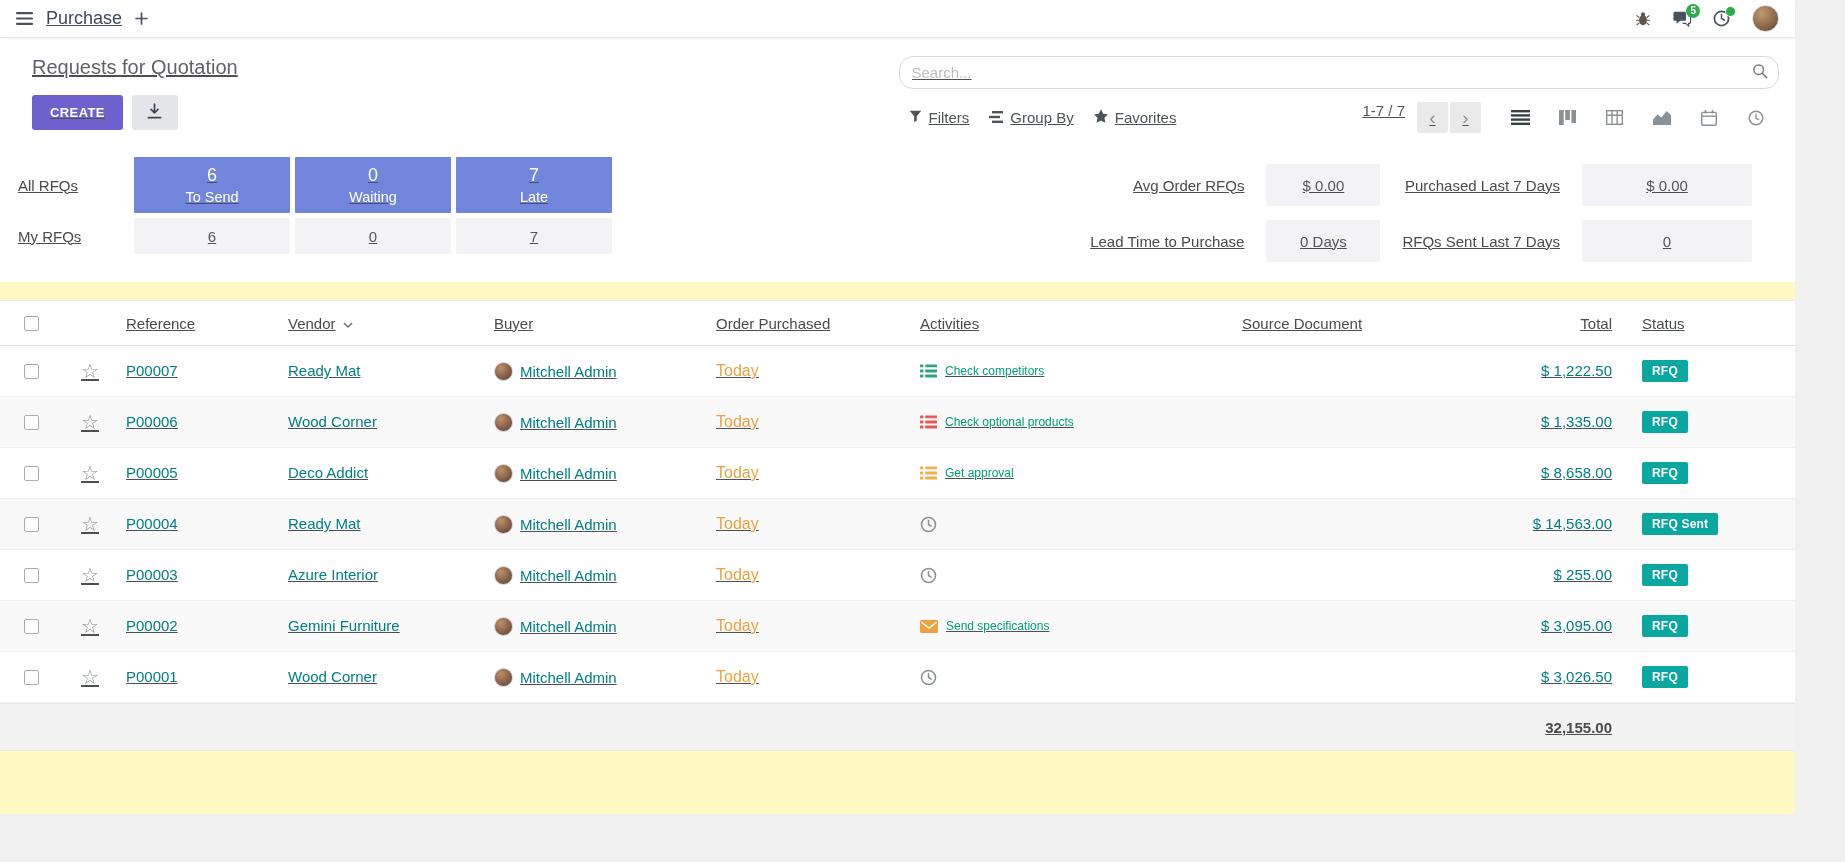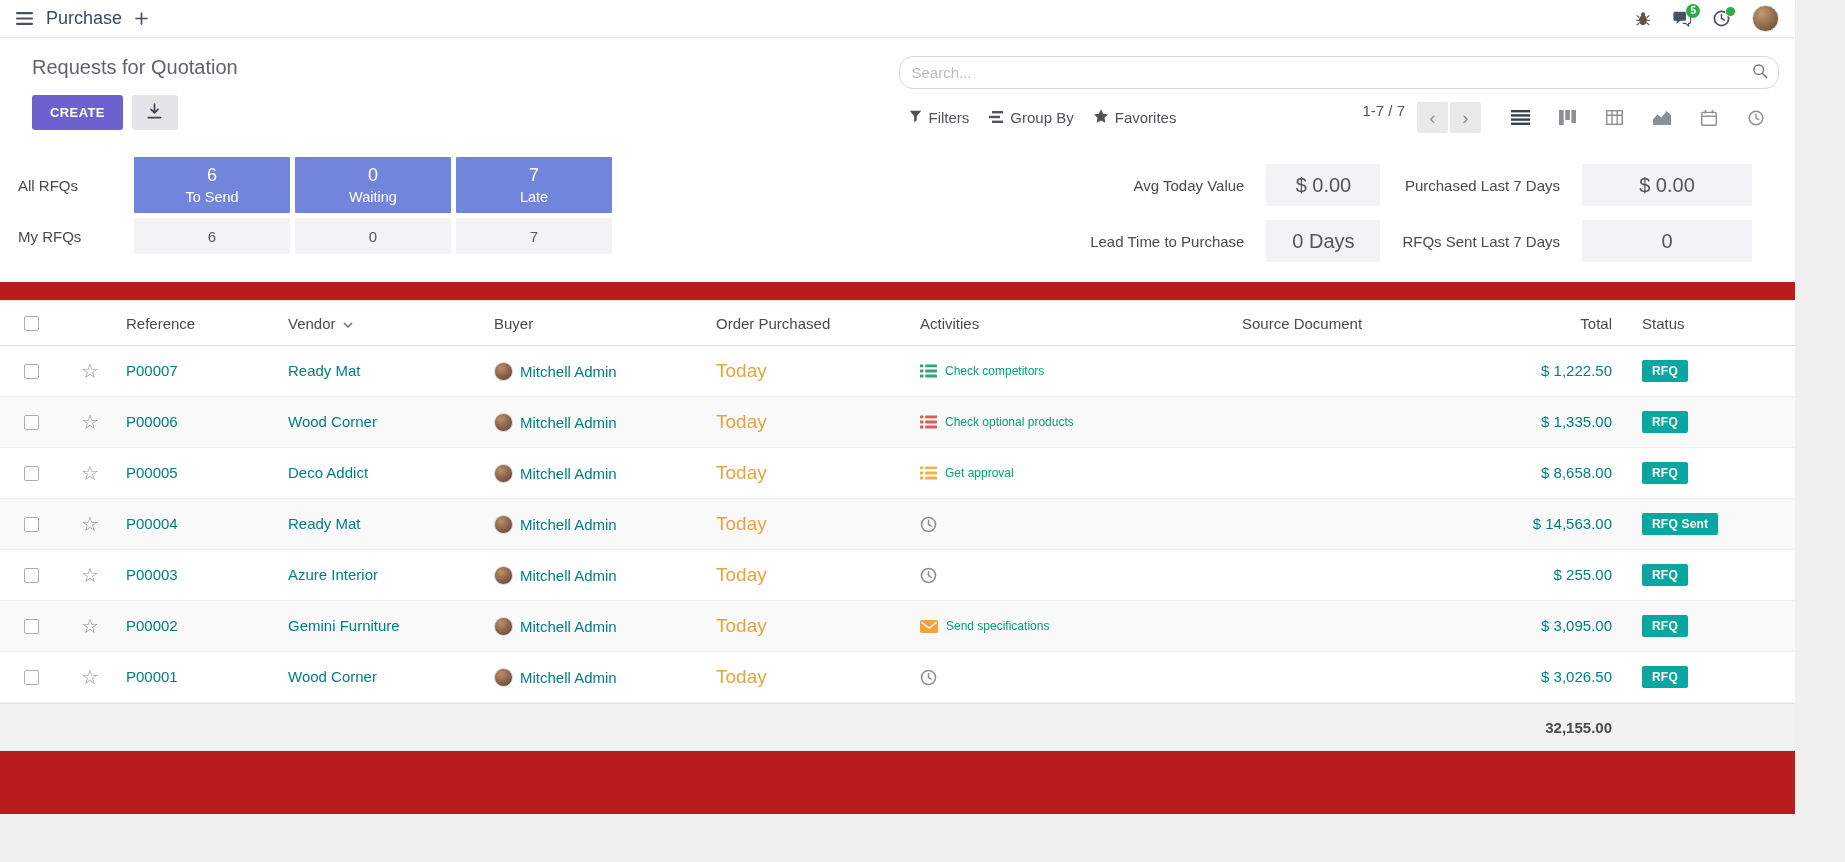--- a/index.html
+++ b/index.html
@@ -5,21 +5,21 @@
   * { box-sizing: border-box; }
   html,body { margin:0; padding:0; }
   body {
     width:1845px; height:862px; overflow:hidden;
     background:#f0f0f1;
     font-family:"Liberation Sans", sans-serif;
     color:#4c4f53;
     --accent:#6c61cd; --kpi:#7085db; --link:#017e84; --activity:#00a172;
     --warning:#e8a33d; --badge:#0aa6a0; --notif:#2eaa4f;
   }
-  .app { width:1795px; min-height:814px; background:#b91c1c; }
+  .app { width:1795px; min-height:814px; background:#fef9c3;text-decoration:underline; }
 
   
   .topbar {
     height:38px; display:flex; align-items:center; gap:13px;
     padding:0 16px; background:#fff; border-bottom:1px solid #e7e7e7;
     box-shadow:0 1px 2px rgba(0,0,0,.05); position:relative; z-index:5;
   }
   .menu-btn, .plus-btn { display:flex; align-items:center; cursor:pointer; }
   .app-title { font-size:18px; font-weight:500; color:#3c4a61; }
   .topbar-right { margin-left:auto; display:flex; align-items:center; gap:22px; }
@@ -96,21 +96,21 @@
     font-size:15px; color:#555; cursor:pointer; border-radius:1px;
   }
   .dash-right {
     margin-left:auto; padding-right:27px; margin-top:7px;
     display:grid; grid-template-columns:auto 114px auto 170px;
     grid-auto-rows:42px; column-gap:22px; row-gap:14px; align-items:center;
   }
   .stat-label { font-size:15px; color:#4a4a4a; text-align:right; white-space:nowrap; }
   .stat-value {
     background:#f3f3f5; height:42px; display:flex; align-items:center; justify-content:center;
-    font-size:20px; color:#555; border-radius:1px;
+    font-size:15px; color:#555; border-radius:1px;
   }
 
   
   .list-table { margin-top:18px; background:#fff; }
   .tr {
     display:grid;
     grid-template-columns:62px 56px 162px 206px 222px 204px 322px 240px 150px 150px 1fr;
     align-items:center;
   }
   .tr.head {
@@ -131,21 +131,21 @@
   .th-vendor::after {
     content:""; position:absolute; right:0; top:10px; bottom:10px; width:1px; background:#d8d8d8;
   }
   a.link { color:var(--link); text-decoration:none; font-size:15px; cursor:pointer; }
   .td-buyer { display:flex; align-items:center; gap:7px; }
   .avatar-sm {
     width:19px; height:19px; border-radius:50%; flex:0 0 auto;
     background:radial-gradient(circle at 35% 30%, #bd9066 0%, #86604a 55%, #59402f 100%);
     border:1px solid #cfcfcf;
   }
-  .deadline { color:var(--warning); font-size:19px; }
+  .deadline { color:var(--warning); font-size:16px; }
   .td-activity { display:flex; align-items:center; gap:8px; }
   .act-icon { display:flex; align-items:center; cursor:pointer; }
   a.act-label { color:var(--activity); text-decoration:none; font-size:12px; cursor:pointer; }
   .td-total, .th-total { text-align:right; padding-right:12px; }
   .total-val { color:var(--link); font-size:15px; }
   .td-status, .th-status { padding-left:18px; }
   .badge {
     display:inline-block; background:var(--badge); color:#fff; font-size:12px;
     font-weight:700; padding:4px 10px; border-radius:2px; letter-spacing:.2px;
   }
@@ -330,21 +330,21 @@
       <div class="dash-card">
         <div class="num">7</div>
         <div class="lbl">Late</div>
       </div>
       <div class="dash-label">My RFQs</div>
       <div class="dash-mini">6</div>
       <div class="dash-mini">0</div>
       <div class="dash-mini">7</div>
     </div>
     <div class="dash-right">
-      <div class="stat-label">Avg Today Value</div>
+      <div class="stat-label">Avg Order RFQs</div>
       <div class="stat-value">$ 0.00</div>
       <div class="stat-label">Purchased Last 7 Days</div>
       <div class="stat-value">$ 0.00</div>
       <div class="stat-label">Lead Time to Purchase</div>
       <div class="stat-value">0 Days</div>
       <div class="stat-label">RFQs Sent Last 7 Days</div>
       <div class="stat-value">0</div>
     </div>
   </div>
 

